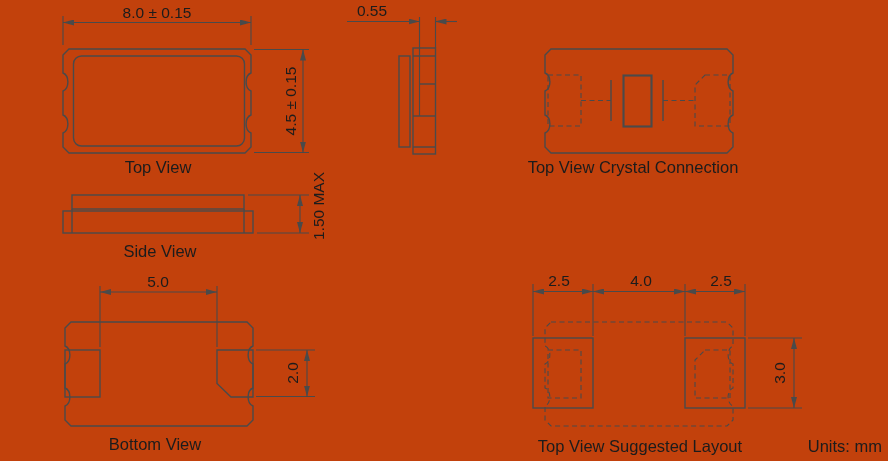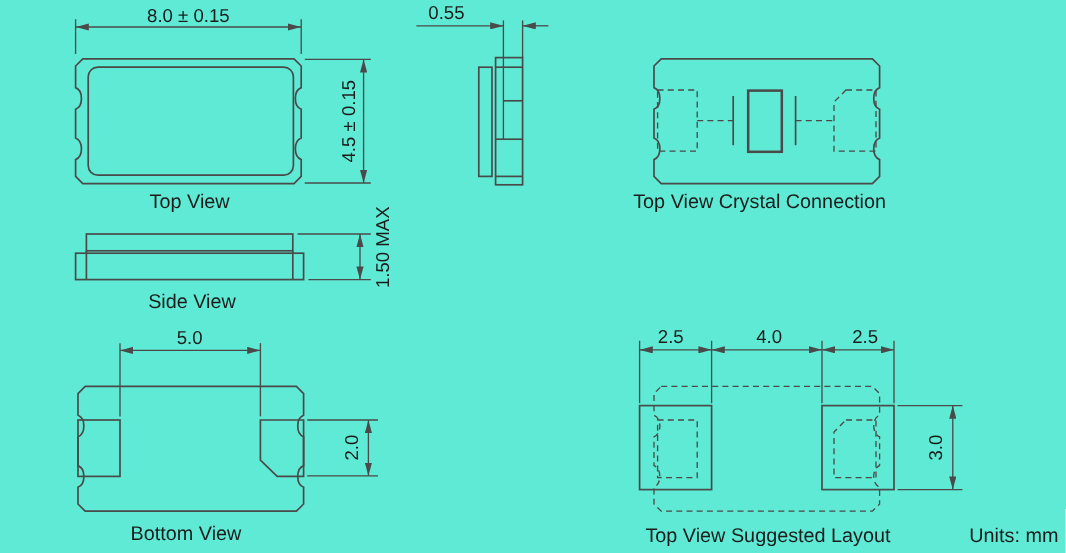--- a/index.html
+++ b/index.html
@@ -1,16 +1,16 @@
 <!DOCTYPE html>
 <html><head>
 <meta charset="utf-8">
 <style>
   html,body{margin:0;padding:0;background:#ffffff;}
-  .stage{position:relative;width:888px;height:461px;background:#5eead4;overflow:hidden;text-align:center;}
+  .stage{position:relative;width:888px;height:461px;background:#c2410c;overflow:hidden;text-align:center;}
   svg{display:block;}
   .ln{stroke:#4a4a4a;fill:none;stroke-width:1.4;stroke-linejoin:miter;}
   .dim{stroke:#4a4a4a;fill:none;stroke-width:1.1;}
   .dash{stroke-dasharray:5 3.5;}
   .thk{stroke-width:2.1;}
   text{font-family:"Liberation Sans",sans-serif;fill:#1c1c1c;}
   .t15{font-size:15.5px;}
   .t16{font-size:16.5px;}
   .arrowhead{fill:#4a4a4a;stroke:none;}
 </style>

